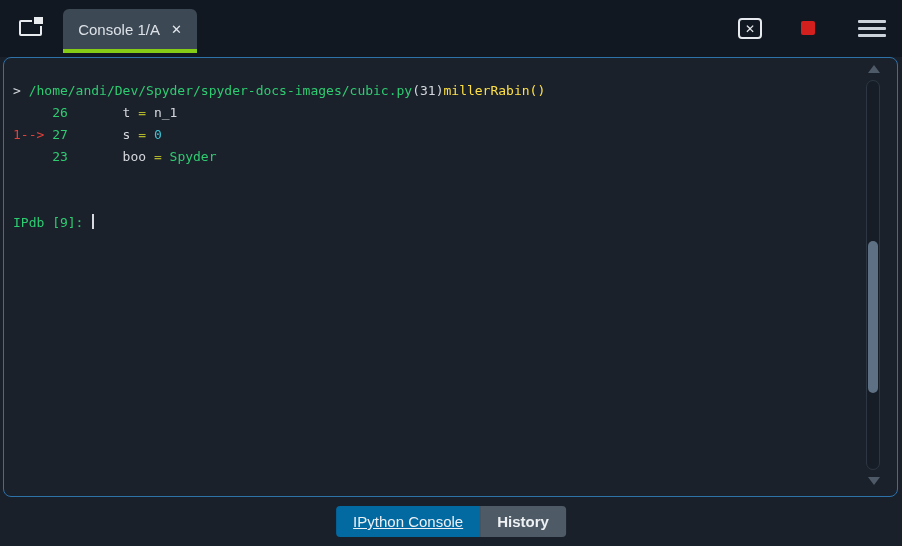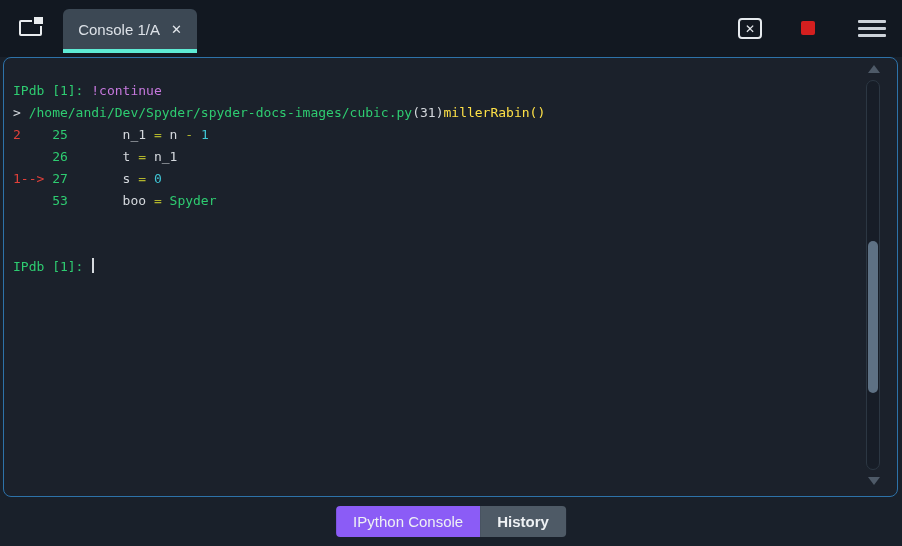--- a/index.html
+++ b/index.html
@@ -4,21 +4,21 @@
 <style>
   html,body{margin:0;padding:0;}
   body{
     width:902px;height:546px;position:relative;overflow:hidden;
     background:#19202a;font-family:"Liberation Sans",sans-serif;
   }
   
   .topbar{position:absolute;left:0;top:0;width:902px;height:57px;background:#121821;}
   .tab{
     position:absolute;left:63px;top:9px;width:134px;height:44px;box-sizing:border-box;
-    background:#3c4854;border-radius:6px 6px 0 0;border-bottom:4px solid #5eead4;
+    background:#3c4854;border-radius:6px 6px 0 0;border-bottom:4px solid #84cc16;
     display:flex;align-items:center;justify-content:center;gap:11px;
     color:#dde2e8;font-size:15px;cursor:default;
   }
   .tab-close{color:#e3e7ec;font-size:13px;line-height:1;}
   .browse-icon{position:absolute;left:19px;top:16px;width:25px;height:20px;}
   .browse-rect{position:absolute;left:0;top:4px;width:19px;height:12px;border:2px solid #e9ecef;border-radius:2px;}
   .browse-sq{position:absolute;right:1px;top:1px;width:9px;height:7px;background:#e9ecef;box-shadow:0 0 0 2px #121821;}
   .closebox{
     position:absolute;left:738px;top:18px;width:20px;height:17px;border:2px solid #e6eaee;border-radius:4px;
     display:flex;align-items:center;justify-content:center;color:#e6eaee;
@@ -50,21 +50,21 @@
   .sb-up{position:absolute;left:868px;top:65px;width:0;height:0;
     border-left:6px solid transparent;border-right:6px solid transparent;border-bottom:8px solid #4e5a68;}
   .sb-down{position:absolute;left:868px;top:477px;width:0;height:0;
     border-left:6px solid transparent;border-right:6px solid transparent;border-top:8px solid #4e5a68;}
   .sb-track{position:absolute;left:866px;top:80px;width:14px;height:390px;box-sizing:border-box;
     border:1px solid #2c3743;border-radius:7px;background:#171d27;}
   .sb-thumb{position:absolute;left:868px;top:241px;width:10px;height:152px;background:#5e7184;border-radius:5px;}
   
   .btabs{position:absolute;left:50%;transform:translateX(-50%);bottom:9px;height:31px;display:flex;}
   .btab{display:flex;align-items:center;padding:0 17px;font-size:15px;color:#eef1f4;cursor:default;}
-  .btab.active{background:#8b5cf6;border-radius:4px 0 0 4px;}
+  .btab.active{background:#0369a1;border-radius:4px 0 0 4px;text-decoration:underline;}
   .btab.inactive{background:#4e5a66;border-radius:0 4px 4px 0;font-weight:bold;}
 </style>
 </head>
 <body>
 
 <div class="topbar">
   <div class="browse-icon">
     <div class="browse-rect"></div>
     <div class="browse-sq"></div>
   </div>
@@ -76,29 +76,27 @@
   <div class="stopsq"></div>
   <div class="menu">
       <i></i>
       <i></i>
       <i></i>
     </div>
 </div>
 
 <div class="frame"></div>
 <div class="console" id="console-text">
-    <div class="cline"><span class="seg-green">IPdb [1]: </span><span class="seg-purple">!continue</span></div>
     <div class="cline"><span class="seg-fg">&gt; </span><span class="seg-green">/home/andi/Dev/Spyder/spyder-docs-images/cubic.py</span><span class="seg-fg">(31)</span><span class="seg-blue">millerRabin()</span></div>
-    <div class="cline"><span class="seg-red">2</span><span class="seg-fg">    </span><span class="seg-green">25</span><span class="seg-fg">       </span><span class="seg-fg">n_1 </span><span class="seg-olive">= </span><span class="seg-fg">n </span><span class="seg-olive">- </span><span class="seg-cyan">1</span></div>
     <div class="cline"><span class="seg-fg">     </span><span class="seg-green">26</span><span class="seg-fg">       </span><span class="seg-fg">t </span><span class="seg-olive">= </span><span class="seg-fg">n_1</span></div>
     <div class="cline"><span class="seg-red">1--&gt;</span><span class="seg-fg"> </span><span class="seg-green">27</span><span class="seg-fg">       </span><span class="seg-fg">s </span><span class="seg-olive">= </span><span class="seg-cyan">0</span></div>
-    <div class="cline"><span class="seg-fg">     </span><span class="seg-green">53</span><span class="seg-fg">       </span><span class="seg-fg">boo </span><span class="seg-olive">= </span><span class="seg-green">Spyder</span></div>
+    <div class="cline"><span class="seg-fg">     </span><span class="seg-green">23</span><span class="seg-fg">       </span><span class="seg-fg">boo </span><span class="seg-olive">= </span><span class="seg-green">Spyder</span></div>
     <div class="cline"></div>
     <div class="cline"></div>
-    <div class="cline"><span class="seg-green">IPdb [1]: </span><span class="cursor"></span></div>
+    <div class="cline"><span class="seg-green">IPdb [9]: </span><span class="cursor"></span></div>
   </div>
 
 <div class="sb-up"></div>
 <div class="sb-track"></div>
 <div class="sb-thumb"></div>
 <div class="sb-down"></div>
 
 <div class="btabs">
   <div class="btab active">
     <span>IPython Console</span>

